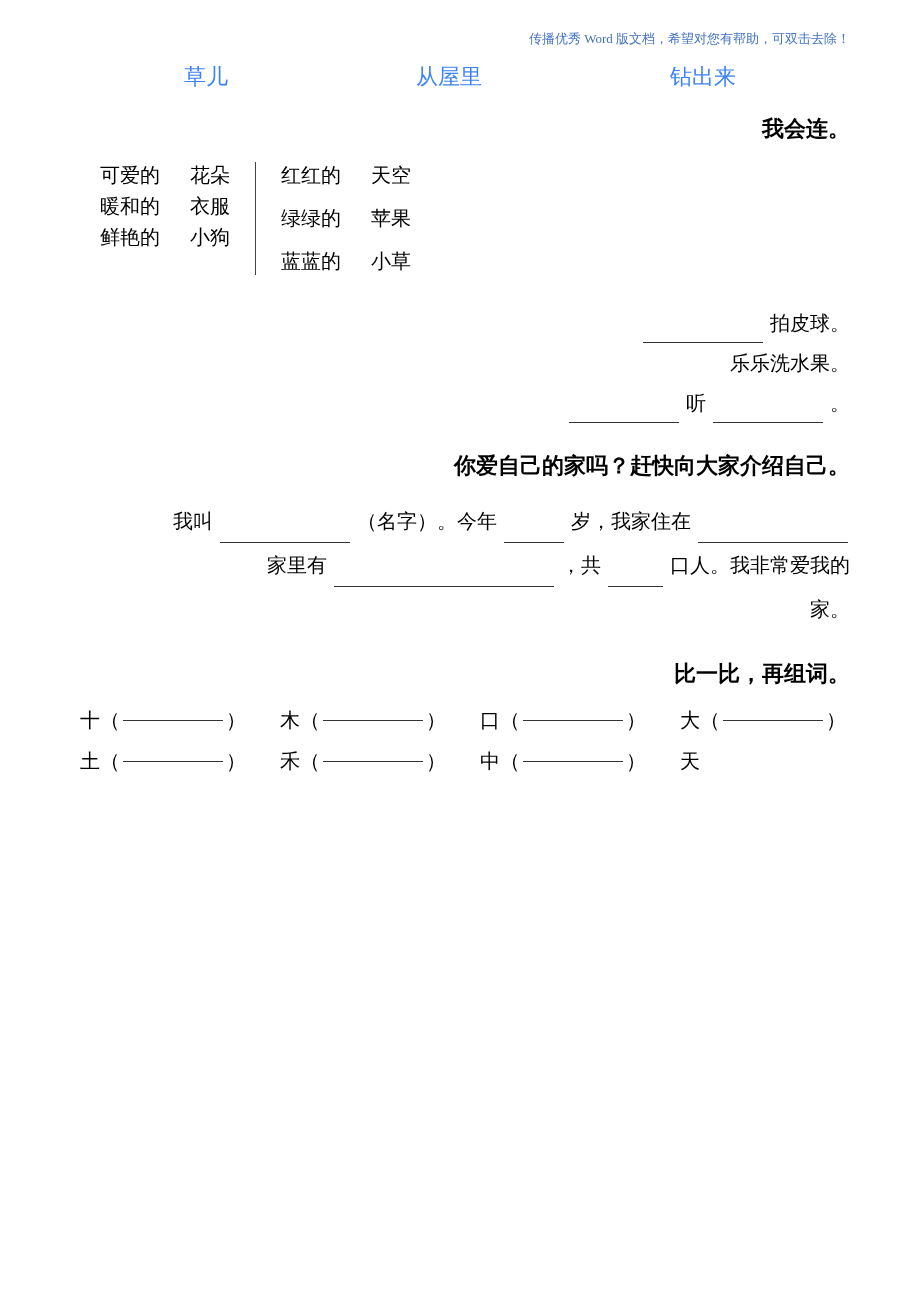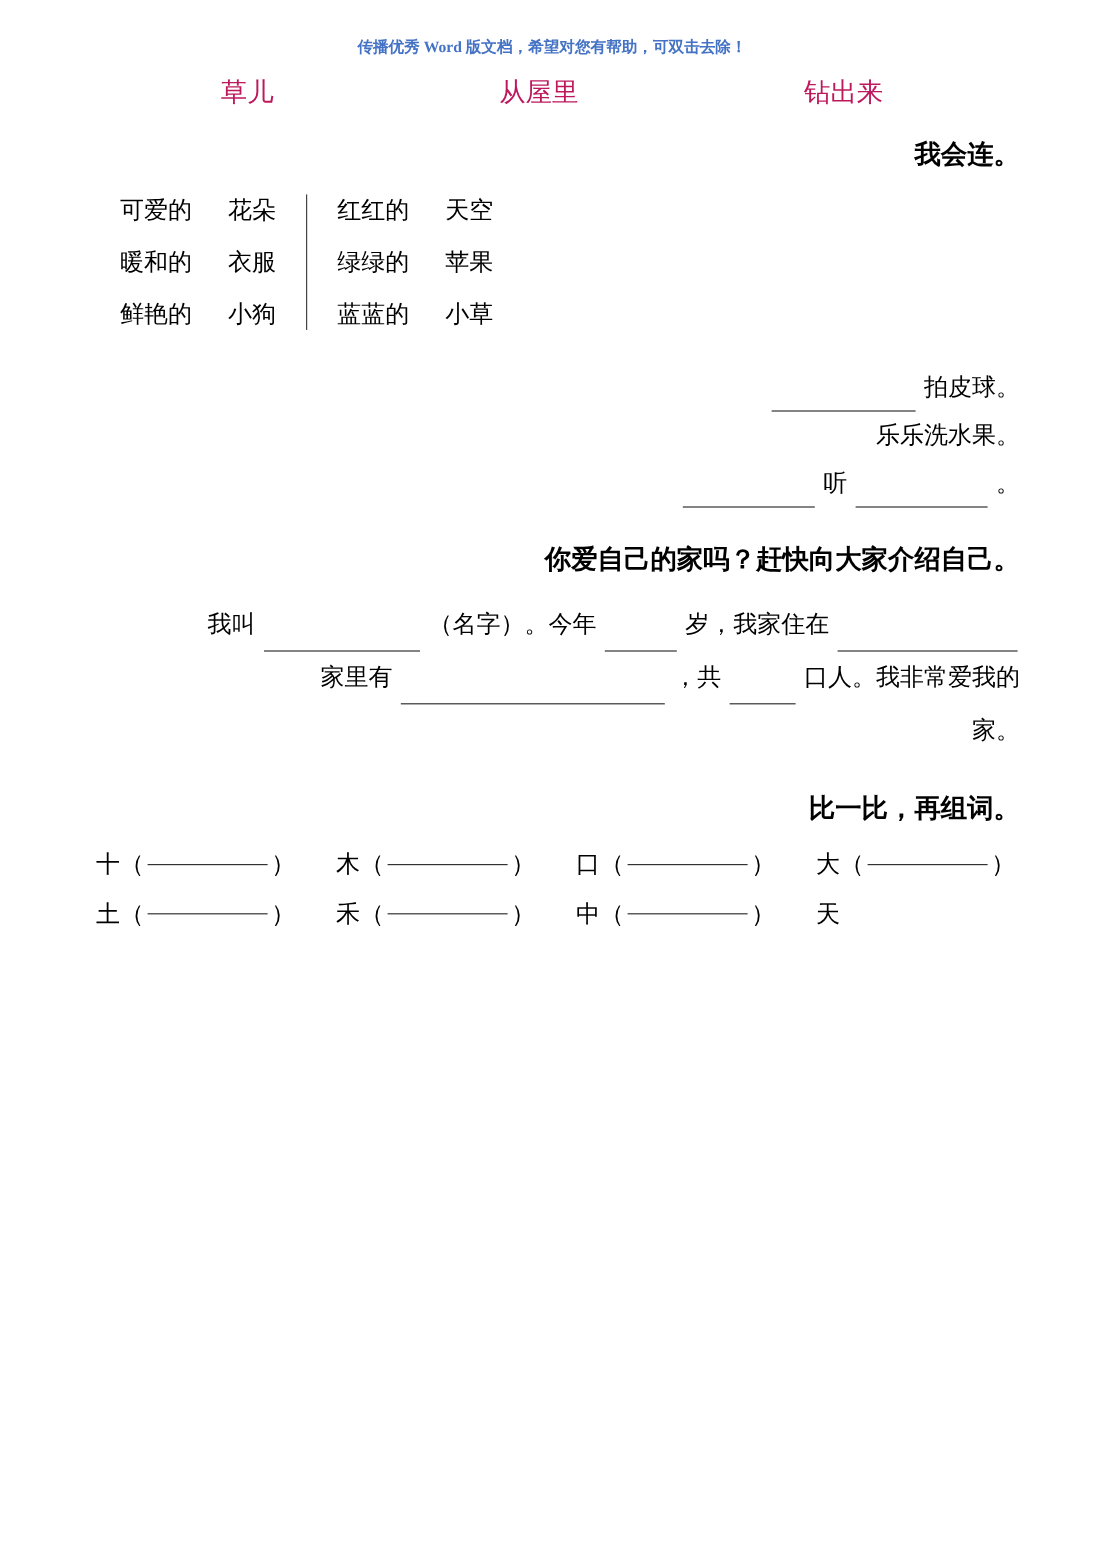--- a/index.html
+++ b/index.html
@@ -15,32 +15,31 @@
 
     .page {
       width: 920px;
       min-height: 1300px;
       background: #fff;
       padding: 30px 70px 40px 70px;
       position: relative;
     }
 
     .watermark {
-      text-align: center;
+      text-align: right;
       color: #4472C4;
       font-size: 13px;
       margin-bottom: 14px;
-      font-weight: bold;
     }
 
     .top-row {
       display: flex;
       justify-content: space-around;
       font-size: 22px;
-      color: #be185d;
+      color: #3b82f6;
       margin-bottom: 22px;
       padding: 0 20px;
     }
 
     .section-title {
       font-size: 22px;
       font-weight: bold;
       color: #000;
       margin-bottom: 18px;
     }
@@ -155,21 +154,21 @@
       display: inline-block;
       border-bottom: 1px solid #333;
       width: 100px;
       vertical-align: bottom;
       margin: 0 3px;
     }
 
     .lian-rows-left {
       display: flex;
       flex-direction: column;
-      gap: 16px;
+      gap: 4px;
     }
 
     .lian-rows-right {
       display: flex;
       flex-direction: column;
       gap: 16px;
     }
 
     .lian-item {
       display: flex;

